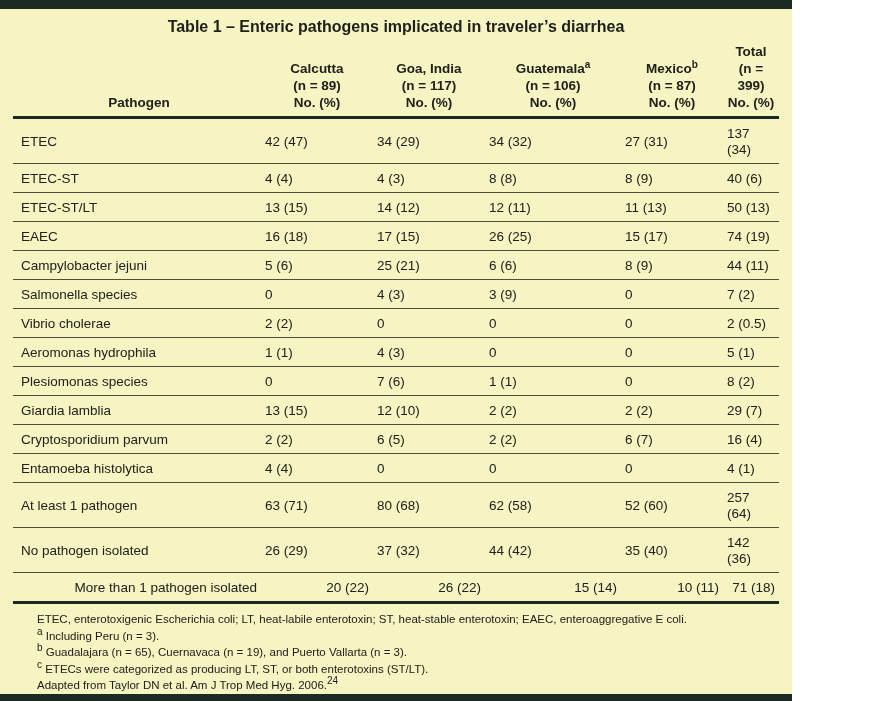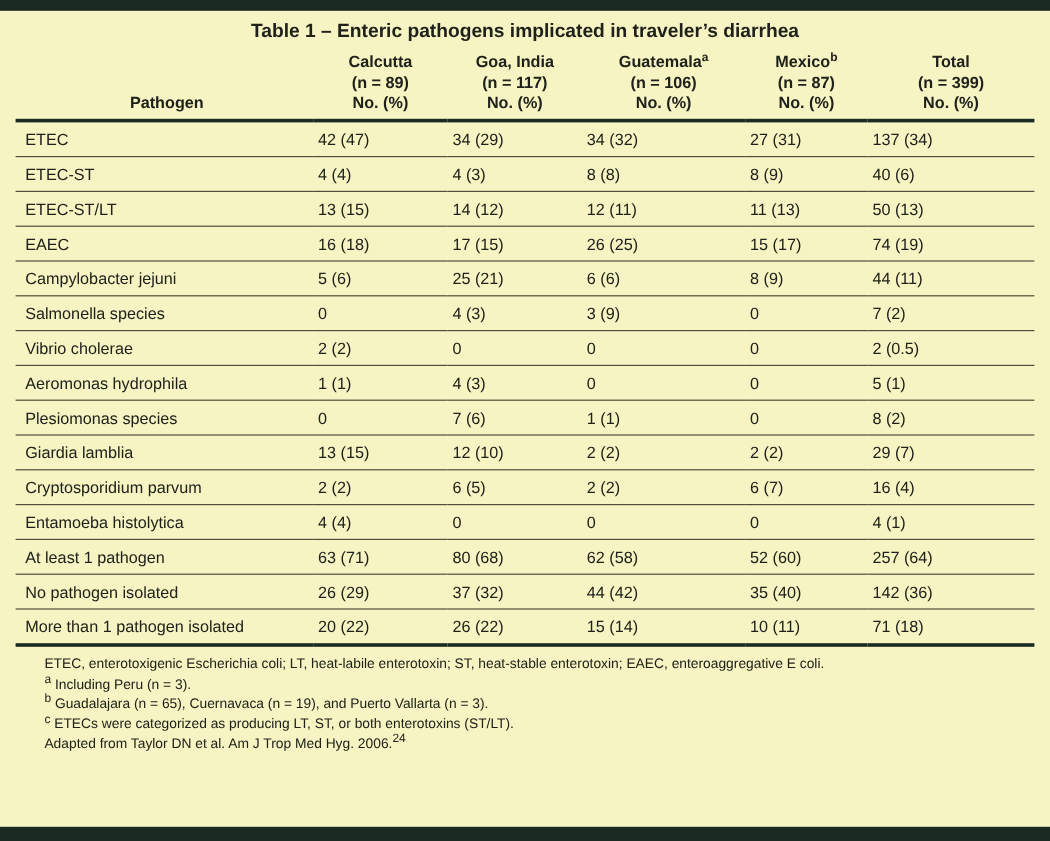--- a/index.html
+++ b/index.html
@@ -9,21 +9,21 @@
     --rule: #4f4e3b;
   }
   * { box-sizing: border-box; }
   html, body { margin: 0; padding: 0; }
   body {
     width: 875px; height: 701px;
     font-family: "Liberation Sans", sans-serif;
     background: #ffffff;
   }
   .sheet {
-    width: 875px; height: 701px;
+    width: 792px; height: 701px;
     background: var(--background);
     color: var(--text);
     display: flex; flex-direction: column;
     overflow: hidden;
   }
   .bar { height: 9px; background: var(--bar); flex: 0 0 auto; }
   .bar.bottom { height: 12px; margin-top: auto; }
   .content { padding: 0 13px; flex: 1 1 auto; }
   .title {
     text-align: center; font-weight: bold;
@@ -36,21 +36,21 @@
   thead th {
     text-align: center; vertical-align: bottom; font-weight: bold;
     padding: 0 4px 5px 4px; line-height: 17px;
     border-bottom: 3px solid var(--bar);
   }
   thead th.pathogen-col, tbody td:first-child { padding-left: 8px; }
   tbody td {
     padding: 7px 4px 5px 4px; line-height: 16px;
     border-bottom: 1px solid var(--rule);
   }
-  tbody tr:last-child td { border-bottom: 3px solid var(--bar); }
+  tbody tr:last-child td { border-bottom: 3px solid var(--bar); text-align: right; }
   .it { }
   sup { font-size: 10px; line-height: 0; }
   .footnotes { padding: 7px 2px 0 8px; font-size: 11.5px; line-height: 16.5px; margin-left: 16px; }
   .footnote { white-space: normal; }
 </style>
 </head>
 <body>
 
 <div class="sheet">
   <div class="bar"></div>

